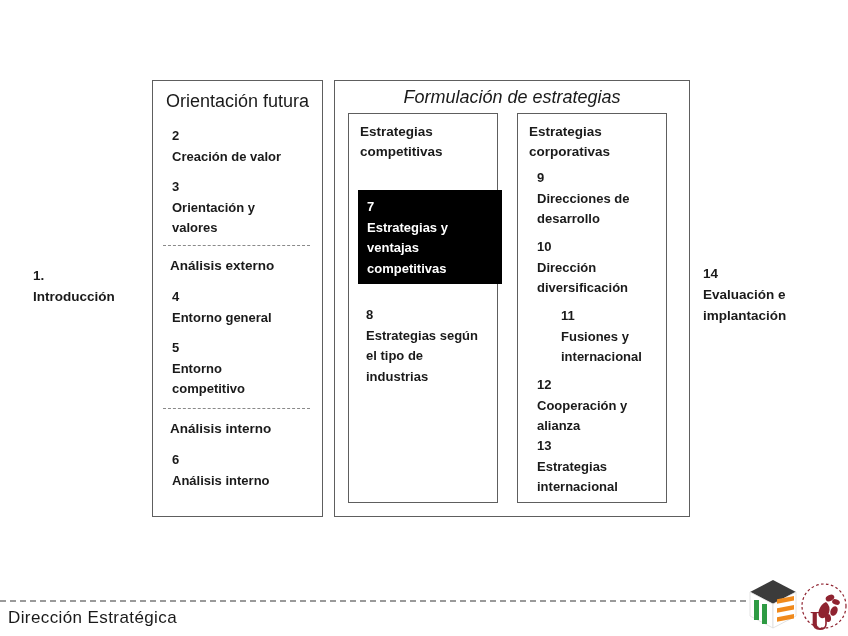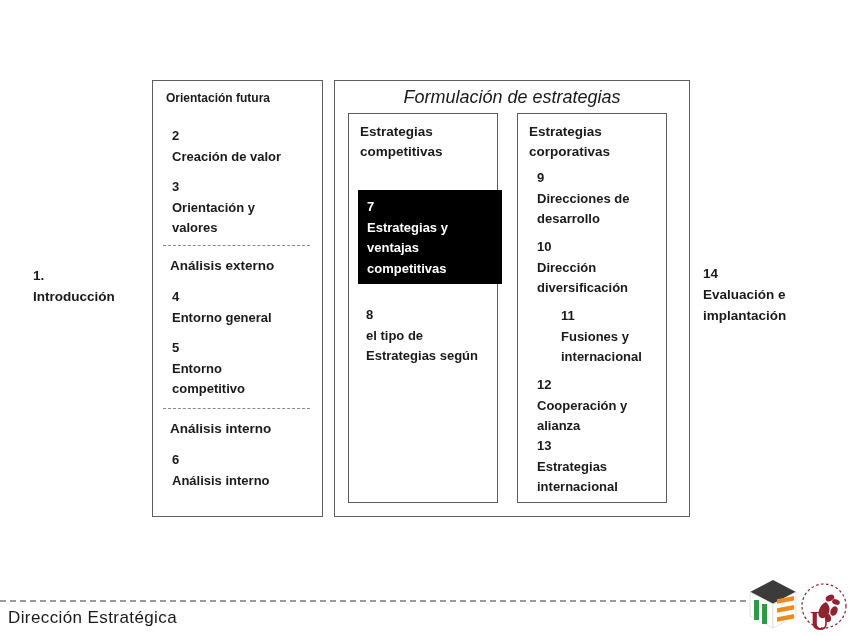--- a/index.html
+++ b/index.html
@@ -32,22 +32,22 @@
     line-height: 1.55;
     color: #1a1a1a;
   }
   .side-label .ln { display: block; white-space: pre; }
 
   
   #left-col { left: 152px; top: 80px; width: 171px; height: 437px; }
 
   .col-title {
     position: absolute;
-    font-size: 12px;
-    font-weight: bold;
+    font-size: 18px;
+    font-weight: normal;
     color: #1a1a1a;
     white-space: pre;
   }
 
   .sec-head {
     position: absolute;
     font-size: 13.5px;
     font-weight: bold;
     color: #1a1a1a;
     white-space: pre;
@@ -204,22 +204,23 @@
   <div class="entry">
     <span class="num">7</span>
     <span class="txt">Estrategias y</span>
     <span class="txt">ventajas</span>
     <span class="txt">competitivas</span>
   </div>
 </div>
 
 <div class="entry" style="left:366px; top:305px;">
   <span class="num">8</span>
+  <span class="txt">Estrategias según</span>
   <span class="txt">el tipo de</span>
-  <span class="txt">Estrategias según</span>
+  <span class="txt">industrias</span>
 </div>
 
 <div class="box" id="box-corporativas"></div>
 
 <div class="inner-title" style="left:529px; top:122px;">
   <span class="ln">Estrategias</span>
   <span class="ln">corporativas</span>
 </div>
 
 <div class="entry" style="left:537px; top:168px;">

